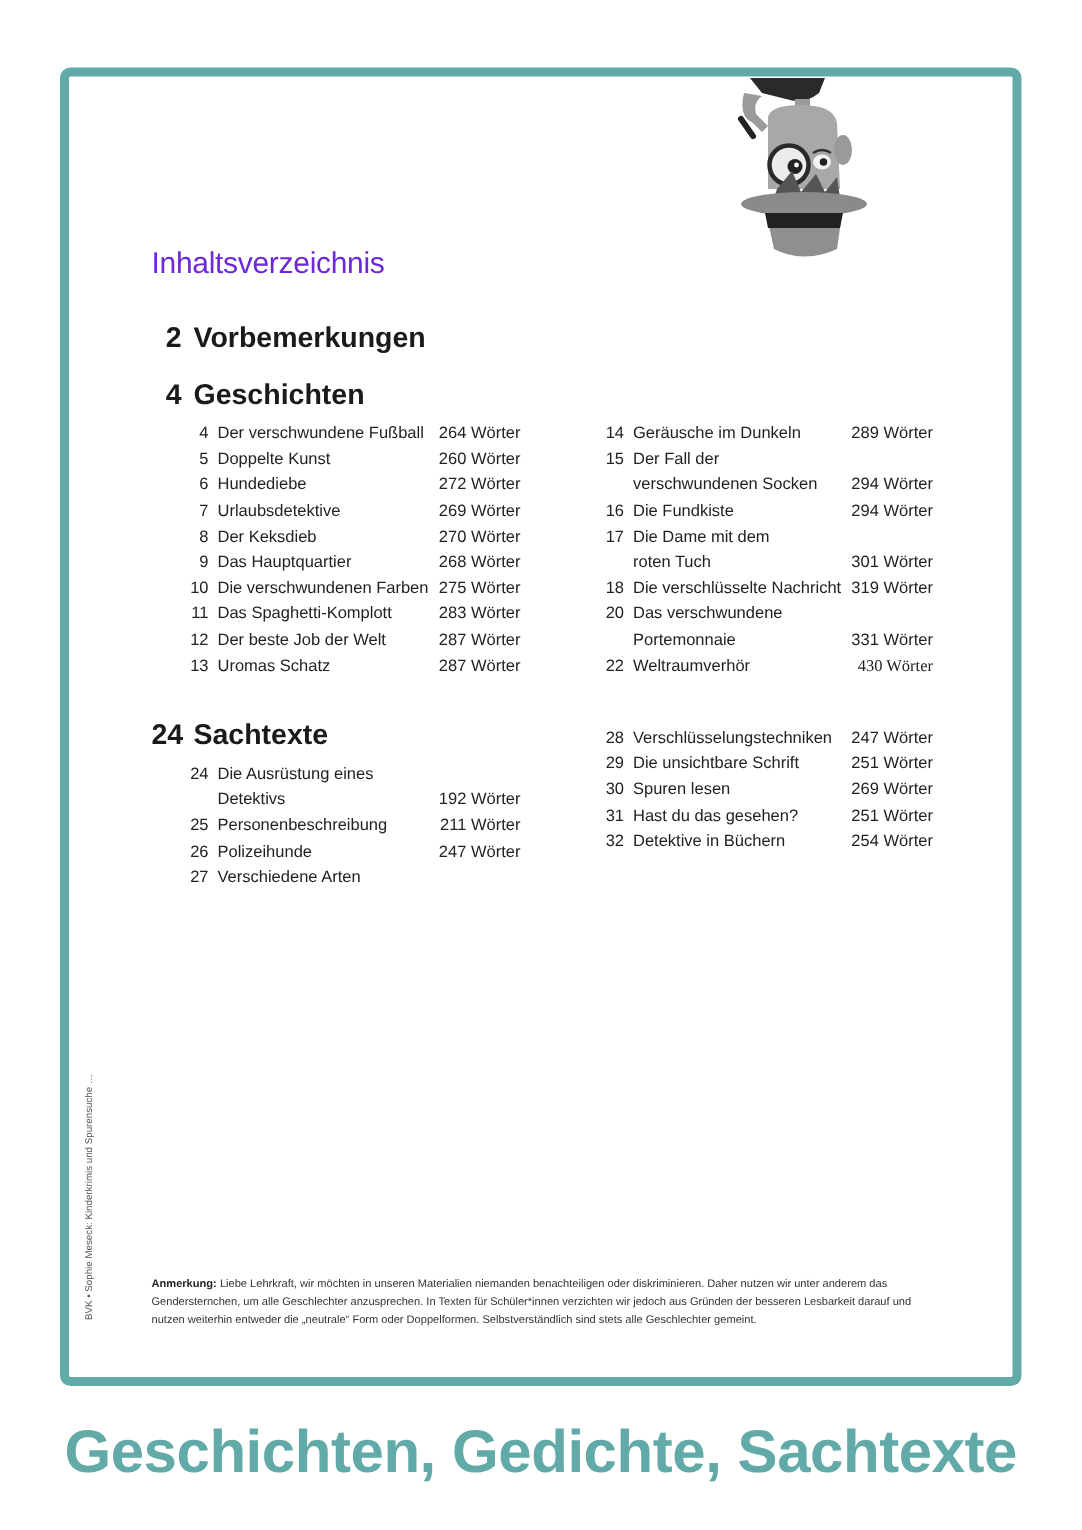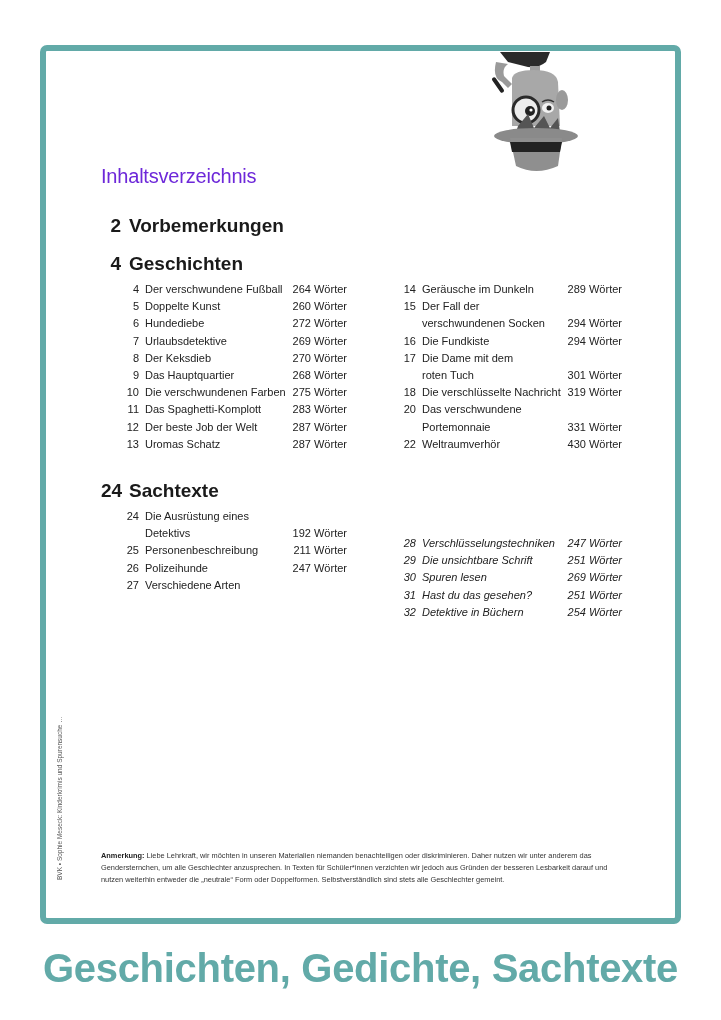--- a/index.html
+++ b/index.html
@@ -165,21 +165,21 @@
       <span class="w" style="right:0;"></span>
     </div>
   <div class="entry">
       <span class="pg"></span>
       <span class="t">Portemonnaie</span>
       <span class="w" style="right:0;">331 Wörter</span>
     </div>
   <div class="entry">
       <span class="pg">22</span>
       <span class="t">Weltraumverhör</span>
-      <span class="w" style="right:0;">430 Wörter</span>
+      <span class="w" style="right:0;font-family:Liberation Serif, serif;">430 Wörter</span>
     </div>
 </div>
 
 <div class="entries" style="left:119px; top:508px; width:228px;">
   <div class="entry">
       <span class="pg">24</span>
       <span class="t">Die Ausrüstung eines</span>
       <span class="w" style="right:0;"></span>
     </div>
   <div class="entry">
@@ -197,21 +197,21 @@
       <span class="t">Polizeihunde</span>
       <span class="w" style="right:0;">247 Wörter</span>
     </div>
   <div class="entry">
       <span class="pg">27</span>
       <span class="t">Verschiedene Arten</span>
       <span class="w" style="right:0;"></span>
     </div>
 </div>
 
-<div class="entries" style="left:396px; top:535px; width:226px;font-style:italic;">
+<div class="entries" style="left:396px; top:484px; width:226px;">
   <div class="entry">
       <span class="pg">28</span>
       <span class="t">Verschlüsselungstechniken</span>
       <span class="w" style="right:0;">247 Wörter</span>
     </div>
   <div class="entry">
       <span class="pg">29</span>
       <span class="t">Die unsichtbare Schrift</span>
       <span class="w" style="right:0;">251 Wörter</span>
     </div>

